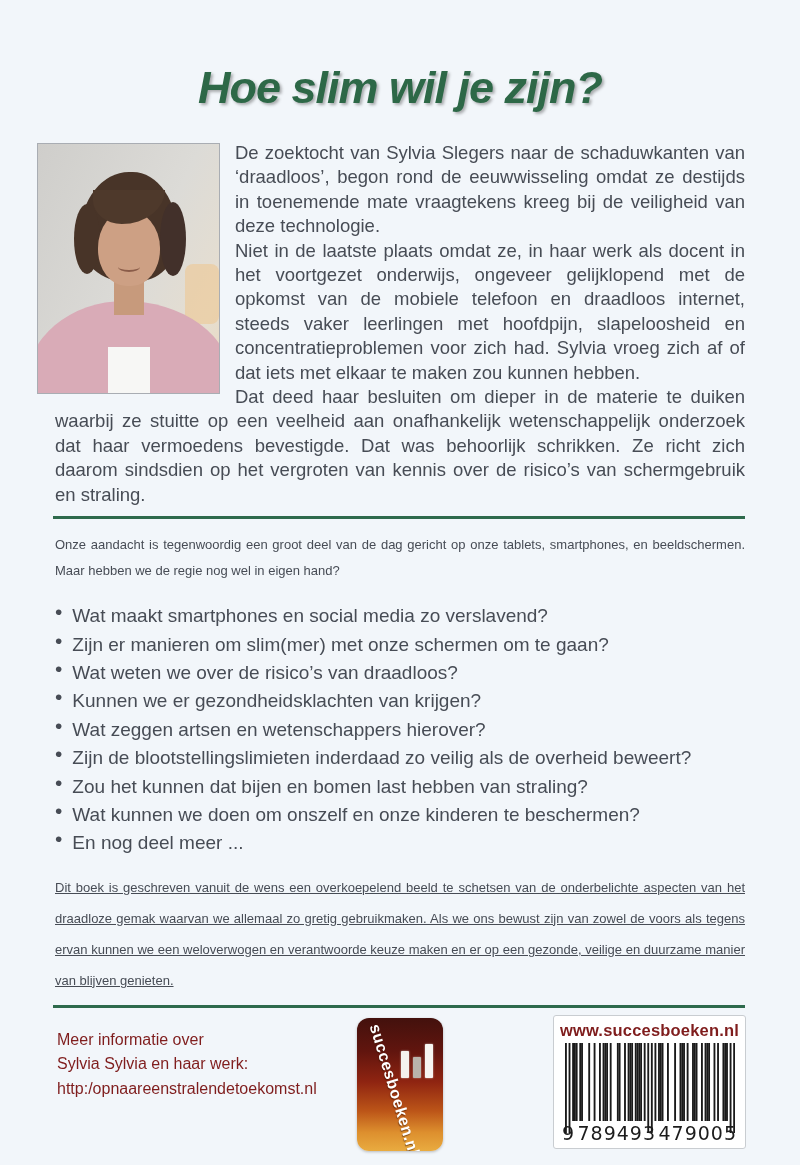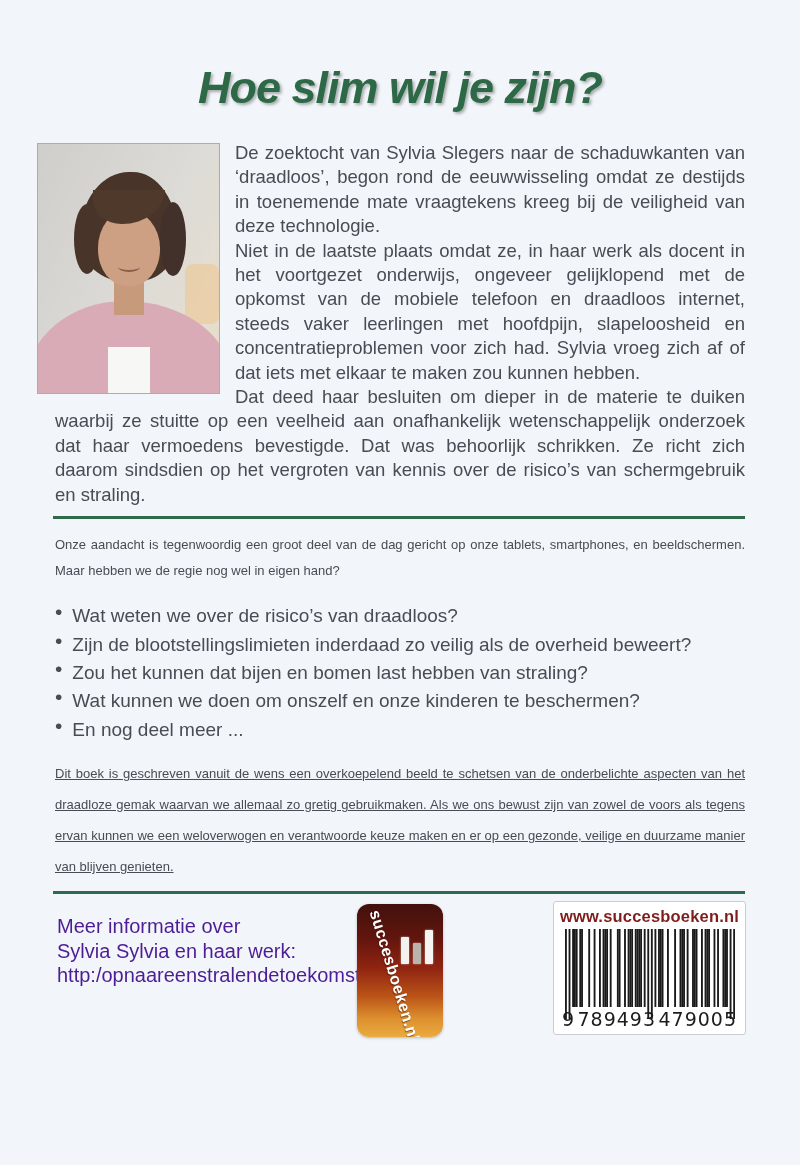--- a/index.html
+++ b/index.html
@@ -84,21 +84,21 @@
     content:"\2022";
     font-size:21px;
     position:relative;top:-3px;
     margin-right:10px;
     color:#474c55;
   }
   
   .footer{position:relative;height:200px;margin-top:0;}
   .info{
     position:absolute;left:57px;top:20px;
-    font-size:20px;line-height:24.6px;color:#4c1d95;
+    font-size:16px;line-height:24.6px;color:#7f1d1d;
   }
   
   .logo{
     position:absolute;left:357px;top:10px;
     width:86px;height:133px;border-radius:12px;
     background:linear-gradient(180deg,#43110d 0%,#61150e 25%,#8f2411 48%,#bc5518 70%,#dd8f2e 86%,#e9ab40 100%);
     box-shadow:0 1px 3px rgba(0,0,0,.25);
     overflow:hidden;
   }
   .logo-text{
@@ -157,21 +157,25 @@
     <p>De zoektocht van Sylvia Slegers naar de schaduwkanten van ‘draadloos’, begon rond de eeuwwisseling omdat ze destijds in toenemende mate vraagtekens kreeg bij de veiligheid van deze technologie.</p>
     <p>Niet in de laatste plaats omdat ze, in haar werk als docent in het voortgezet onderwijs, ongeveer gelijklopend met de opkomst van de mobiele telefoon en draadloos internet, steeds vaker leerlingen met hoofdpijn, slapeloosheid en concentratieproblemen voor zich had. Sylvia vroeg zich af of dat iets met elkaar te maken zou kunnen hebben.</p>
     <p>Dat deed haar besluiten om dieper in de materie te duiken waarbij ze stuitte op een veelheid aan onafhankelijk wetenschappelijk onderzoek dat haar vermoedens bevestigde. Dat was behoorlijk schrikken. Ze richt zich daarom sindsdien op het vergroten van kennis over de risico’s van schermgebruik en straling.</p>
   </div>
 
   <hr class="rule">
 
   <p class="lead">Onze aandacht is tegenwoordig een groot deel van de dag gericht op onze tablets, smartphones, en beeldschermen. Maar hebben we de regie nog wel in eigen hand?</p>
 
   <ul class="questions">
+    <li>Wat maakt smartphones en social media zo verslavend?</li>
+    <li>Zijn er manieren om slim(mer) met onze schermen om te gaan?</li>
     <li>Wat weten we over de risico’s van draadloos?</li>
+    <li>Kunnen we er gezondheidsklachten van krijgen?</li>
+    <li>Wat zeggen artsen en wetenschappers hierover?</li>
     <li>Zijn de blootstellingslimieten inderdaad zo veilig als de overheid beweert?</li>
     <li>Zou het kunnen dat bijen en bomen last hebben van straling?</li>
     <li>Wat kunnen we doen om onszelf en onze kinderen te beschermen?</li>
     <li>En nog deel meer ...</li>
   </ul>
 
   <p class="closing">Dit boek is geschreven vanuit de wens een overkoepelend beeld te schetsen van de onderbelichte aspecten van het draadloze gemak waarvan we allemaal zo gretig gebruikmaken. Als we ons bewust zijn van zowel de voors als tegens ervan kunnen we een weloverwogen en verantwoorde keuze maken en er op een gezonde, veilige en duurzame manier van blijven genieten.</p>
 
   <hr class="rule">
 

